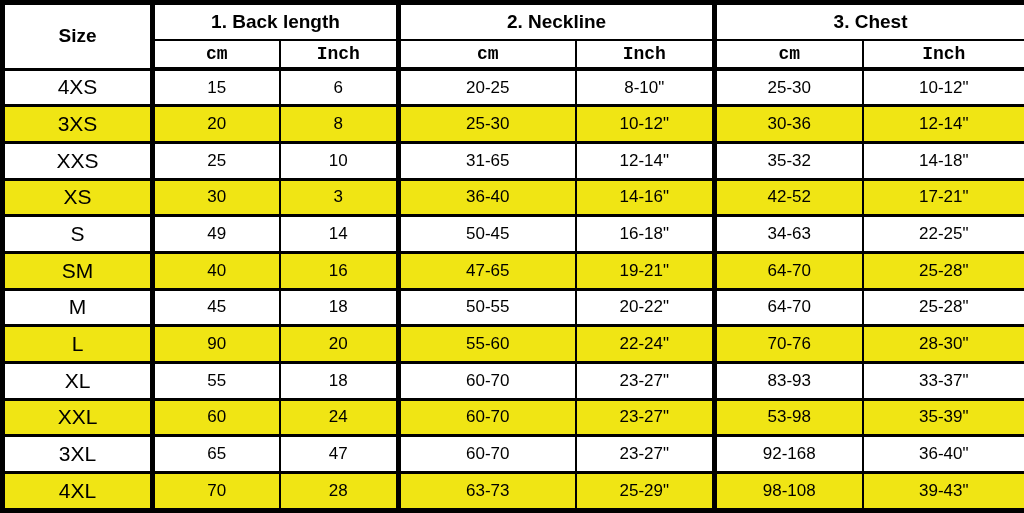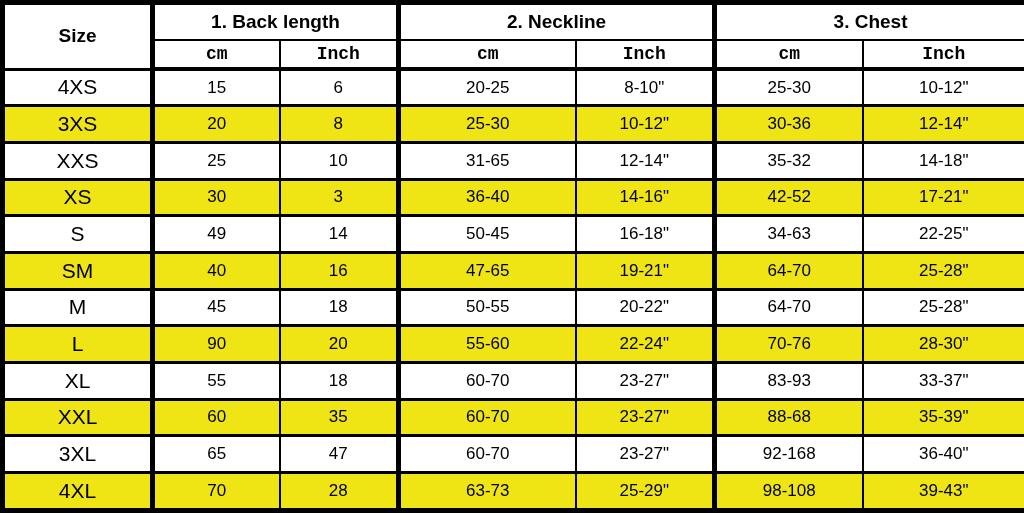--- a/index.html
+++ b/index.html
@@ -188,24 +188,24 @@
     <td class="value-cell">18</td>
     <td class="value-cell thick-left">60-70</td>
     <td class="value-cell">23-27"</td>
     <td class="value-cell thick-left">83-93</td>
     <td class="value-cell">33-37"</td>
   </tr>
 
   <tr class="hl">
     <td class="size-cell">XXL</td>
     <td class="value-cell thick-left">60</td>
-    <td class="value-cell">35</td>
+    <td class="value-cell">24</td>
     <td class="value-cell thick-left">60-70</td>
     <td class="value-cell">23-27"</td>
-    <td class="value-cell thick-left">88-68</td>
+    <td class="value-cell thick-left">53-98</td>
     <td class="value-cell">35-39"</td>
   </tr>
 
   <tr>
     <td class="size-cell">3XL</td>
     <td class="value-cell thick-left">65</td>
     <td class="value-cell">47</td>
     <td class="value-cell thick-left">60-70</td>
     <td class="value-cell">23-27"</td>
     <td class="value-cell thick-left">92-168</td>

